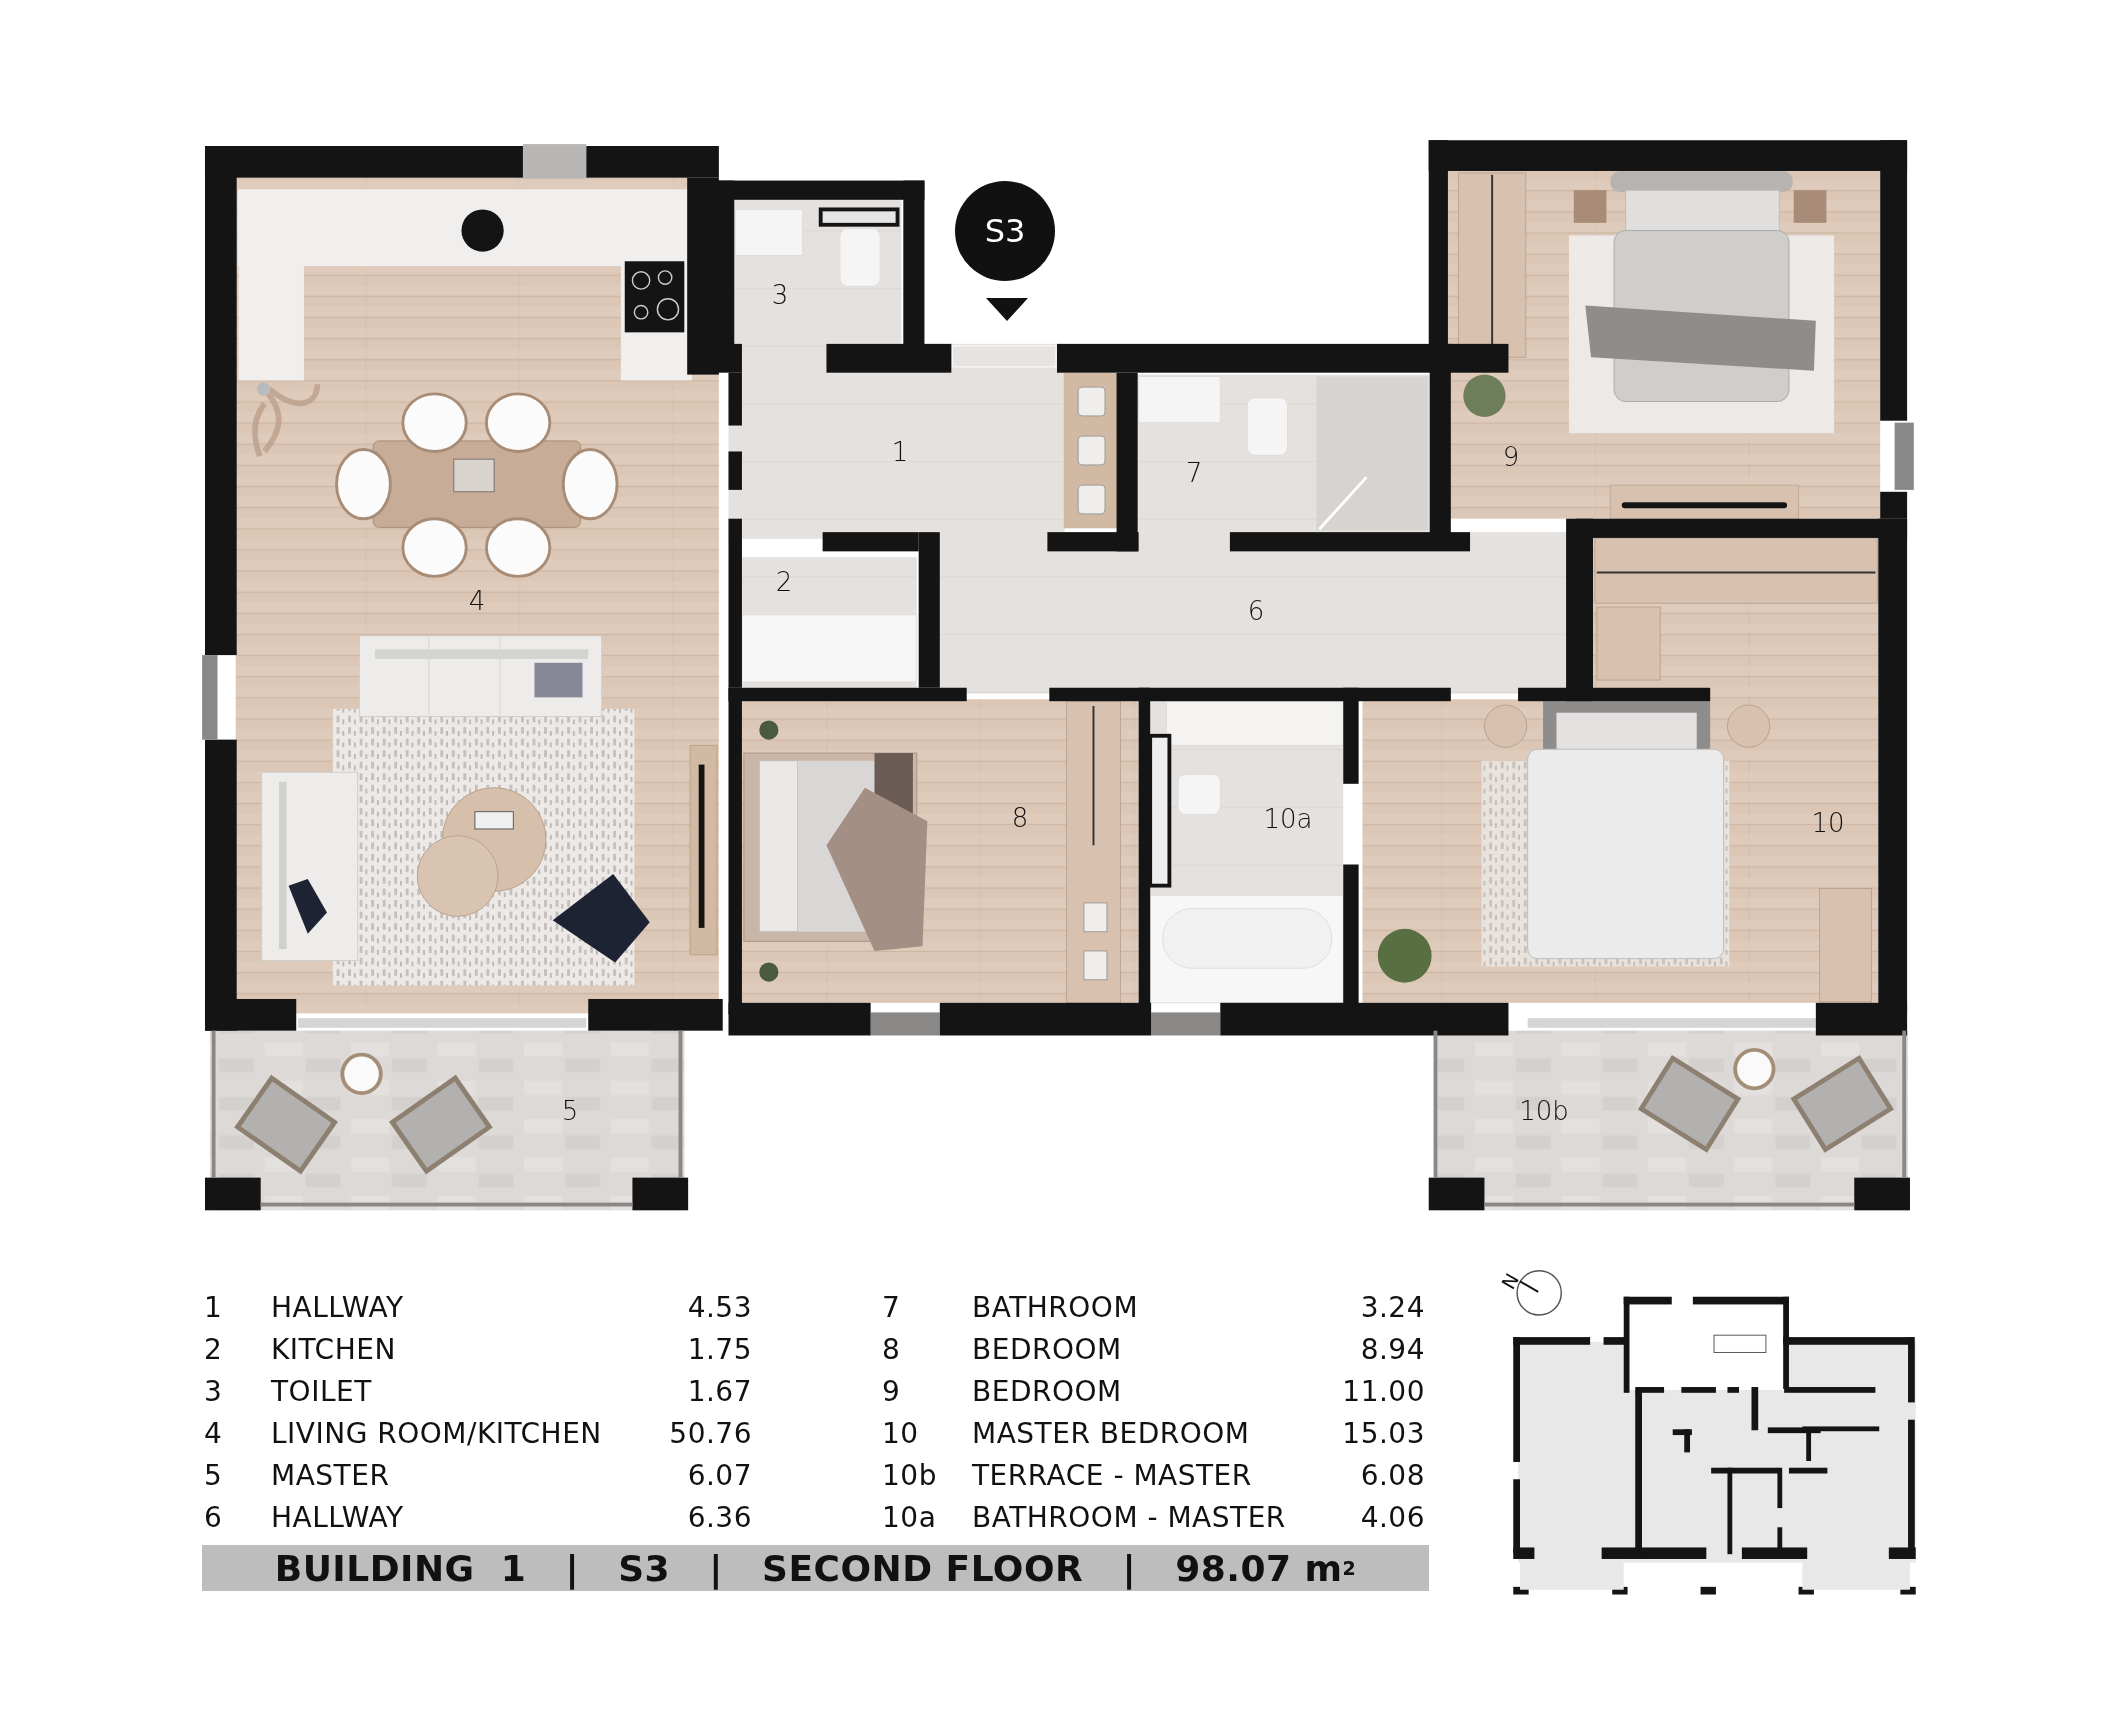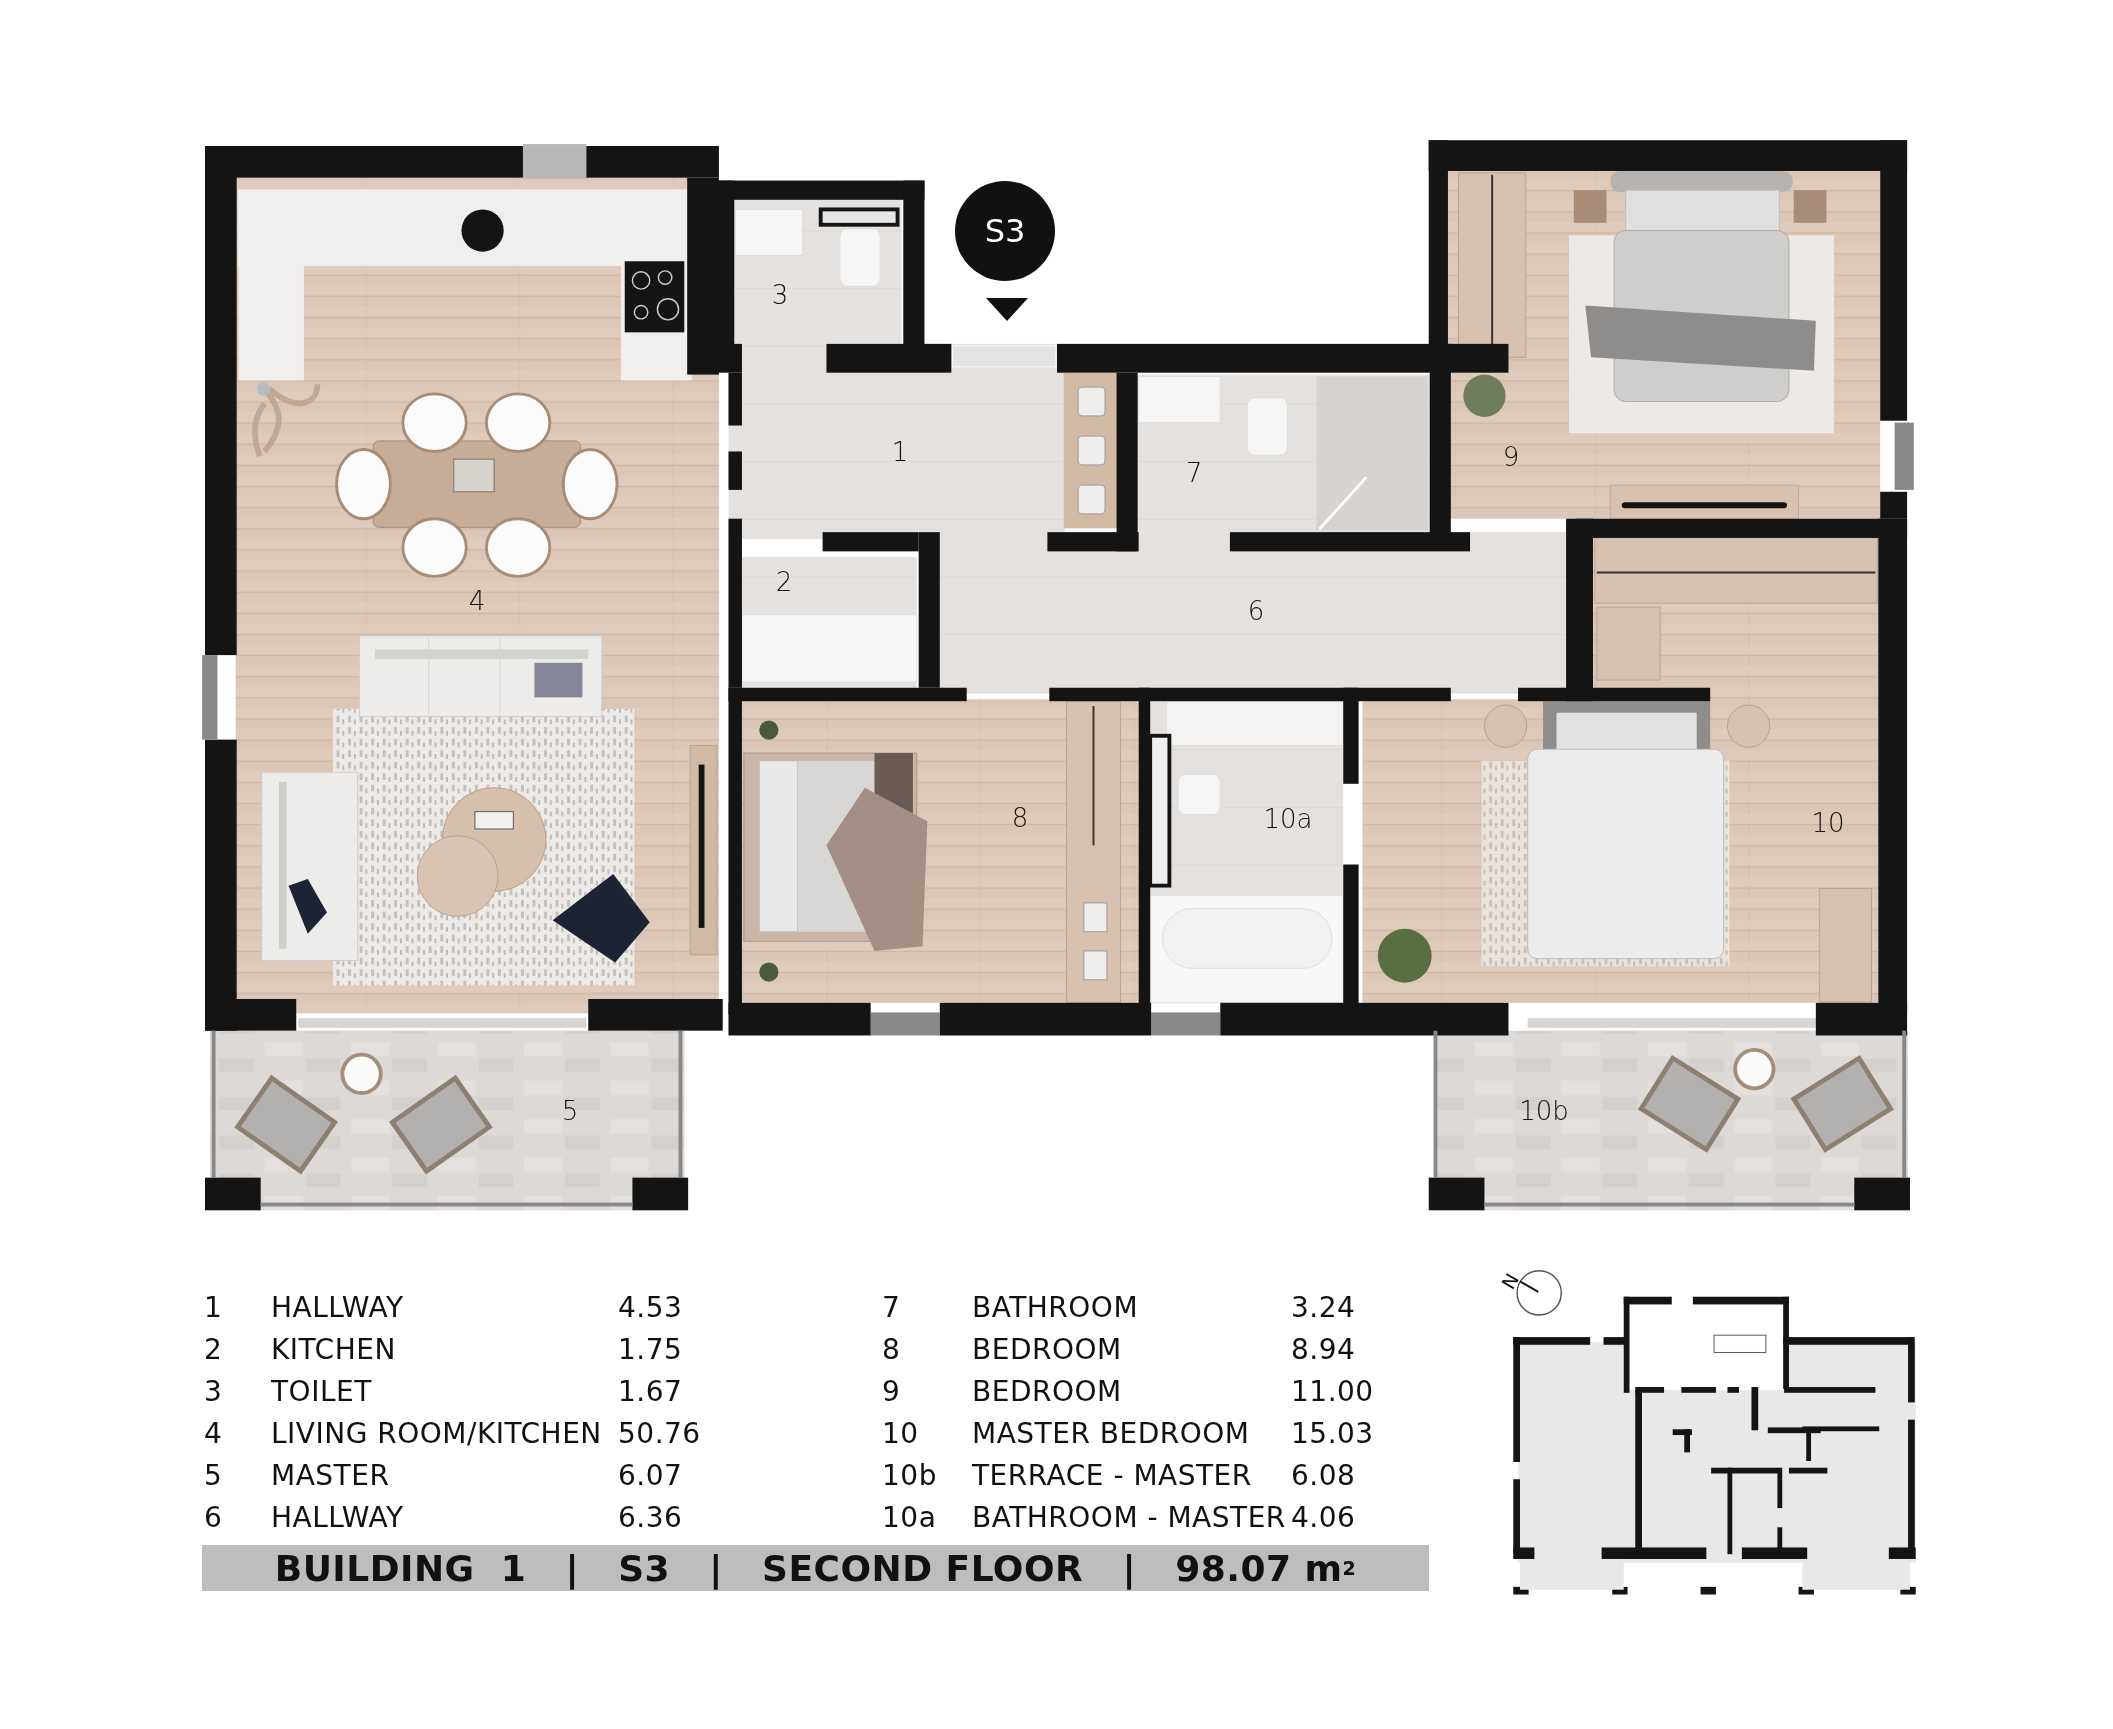--- a/index.html
+++ b/index.html
@@ -10,21 +10,21 @@
                 font-family:"DejaVu Sans","Liberation Sans",sans-serif; font-weight:300; }
   .marker { position:absolute; left:955px; top:181px; width:100px; height:100px; border-radius:50%;
             background:#111; color:#fff; display:flex; align-items:center; justify-content:center;
             font-size:32px; font-family:"DejaVu Sans",sans-serif; }
   .marker-arrow { position:absolute; left:986px; top:298px; width:0; height:0;
             border-left:21px solid transparent; border-right:21px solid transparent; border-top:23px solid #111; }
   .legend { position:absolute; top:1287px; font-size:28px; font-family:"DejaVu Sans",sans-serif; letter-spacing:0.5px; }
   .legend .row { position:relative; height:42px; line-height:42px; white-space:nowrap; }
   .legend .num { position:absolute; left:0; }
   .legend .name { position:absolute; }
-  .legend .area { position:absolute; text-align:left; }
+  .legend .area { position:absolute; text-align:right; }
   .legend-left { left:204px; width:548px; }
   .legend-left .name { left:67px;text-align:right; }
   .legend-left .area { right:0; width:134px; }
   .legend-right { left:882px; width:548px; }
   .legend-right .name { left:69px;margin-left:21px; }
   .legend-right .area { right:5px; width:134px; }
   .banner { position:absolute; left:202px; top:1545px; width:1227px; height:46px; background:#bdbdbd;
             display:flex; align-items:center; justify-content:center; font-weight:bold; font-size:36px;
             font-family:"DejaVu Sans",sans-serif; letter-spacing:0.5px; white-space:pre; }
   .banner sup { font-size:19px; }

